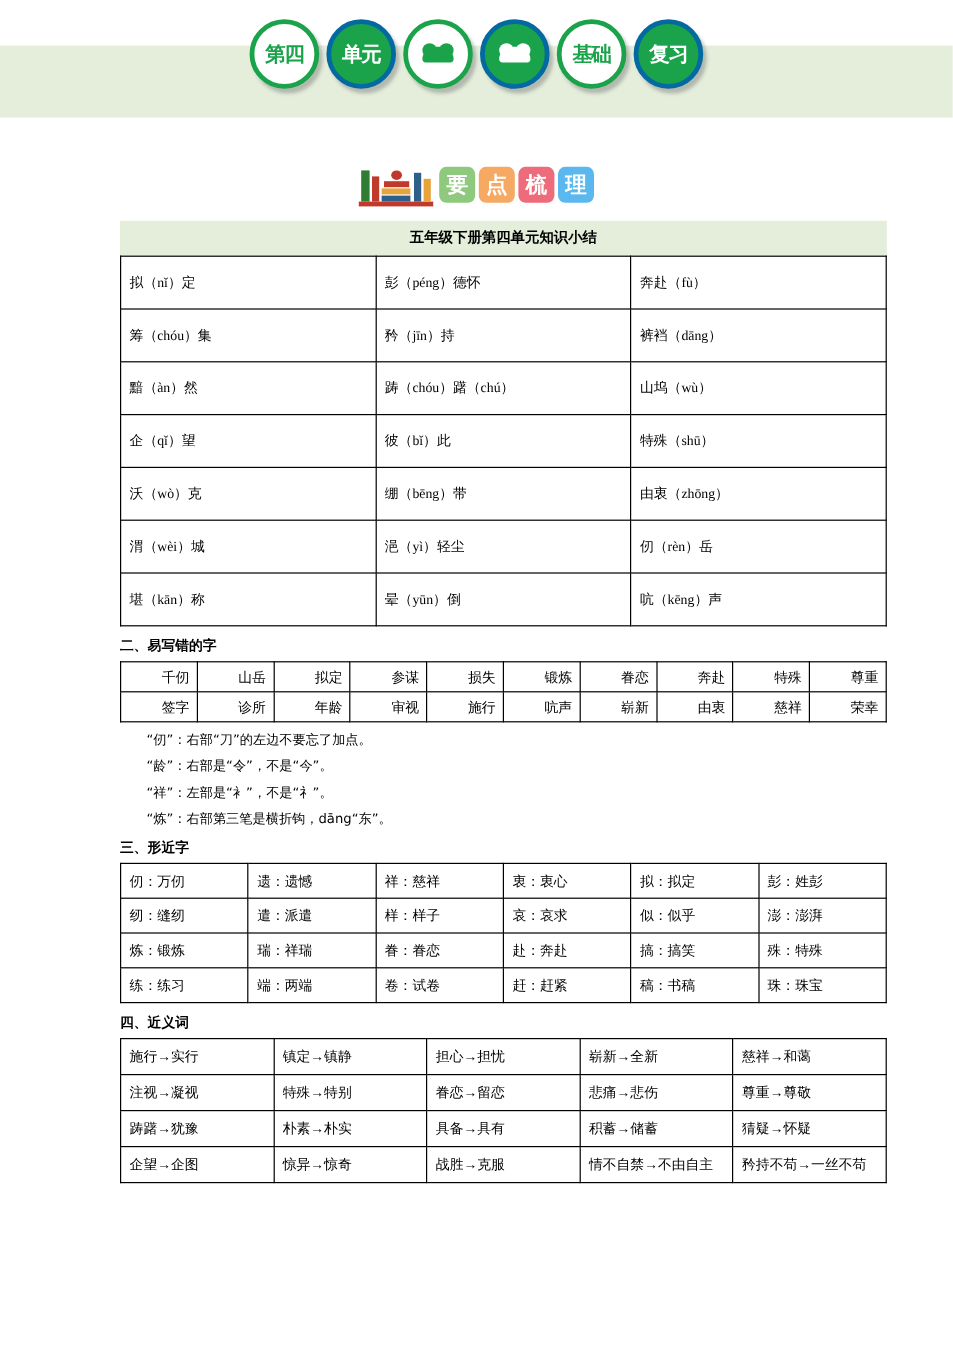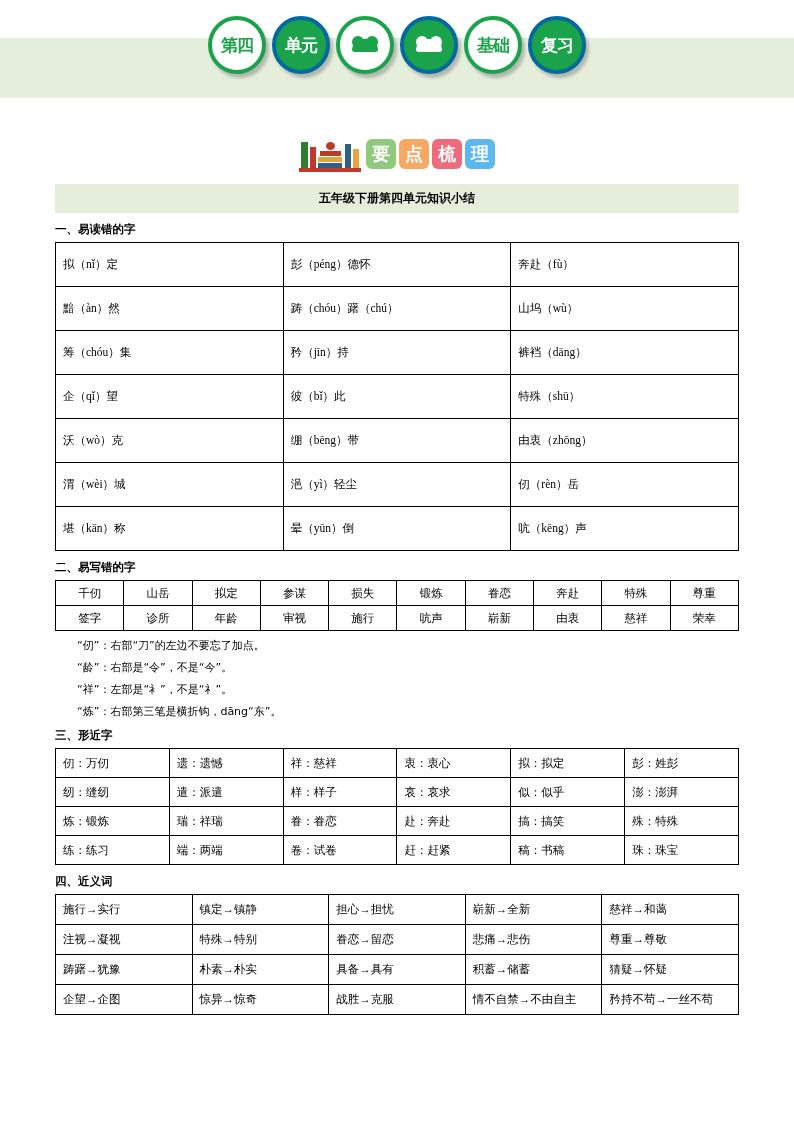--- a/index.html
+++ b/index.html
@@ -95,21 +95,21 @@
     border-radius: 6px;
     display: flex; align-items: center; justify-content: center;
     color: #ffffff;
     font-family: "DejaVu Sans", sans-serif;
     font-weight: bold;
     font-size: 18px;
     margin-bottom: 3px;
   }
 
   
-  .content { padding: 0 55px; margin-top: 12px; }
+  .content { padding: 0 55px; margin-top: 12px; margin-left: 45px; }
 
   .doc-title {
     background: #e4eedb;
     text-align: center;
     font-family: "DejaVu Sans", sans-serif;
     font-weight: bold;
     font-size: 12px;
     padding: 6px 0;
     color: #000;
   }
@@ -129,21 +129,21 @@
   table.grid td {
     border: 1px solid #000000;
     padding: 6px 7px;
     font-size: 11.5px;
     font-family: "Liberation Serif", serif;
     vertical-align: middle;
     white-space: nowrap;
     overflow: hidden;
   }
   table.t1 td { height: 44px; }
-  table.t2 td { height: 25px; text-align: center; padding: 4px 6px; }
+  table.t2 td { height: 25px; text-align: right; padding: 4px 6px; }
   table.t3 td { height: 29px; }
   table.t4 td { height: 30px; }
 
   .notes { margin: 7px 0 4px 0; }
   .note {
     font-family: "DejaVu Sans", sans-serif;
     font-size: 11px;
     margin: 0 0 7px 22px;
     white-space: nowrap;
   }
@@ -191,37 +191,36 @@
       <div class="tile" style="background: rgb(245, 169, 98);">点</div>
       <div class="tile" style="background: rgb(237, 107, 123);">梳</div>
       <div class="tile" style="background: rgb(91, 184, 238);">理</div>
     </div>
 </div>
 
 <div class="content">
 
   <div class="doc-title">五年级下册第四单元知识小结</div>
 
-  <div class="sec-head">一、易读错的字</div>
   <table class="grid t1">
     <tbody>
         <tr>
           <td>拟（nǐ）定</td>
           <td>彭（péng）德怀</td>
           <td>奔赴（fù）</td>
         </tr>
         <tr>
+          <td>筹（chóu）集</td>
+          <td>矜（jīn）持</td>
+          <td>裤裆（dāng）</td>
+        </tr>
+        <tr>
           <td>黯（àn）然</td>
           <td>踌（chóu）躇（chú）</td>
           <td>山坞（wù）</td>
-        </tr>
-        <tr>
-          <td>筹（chóu）集</td>
-          <td>矜（jīn）持</td>
-          <td>裤裆（dāng）</td>
         </tr>
         <tr>
           <td>企（qǐ）望</td>
           <td>彼（bǐ）此</td>
           <td>特殊（shū）</td>
         </tr>
         <tr>
           <td>沃（wò）克</td>
           <td>绷（bēng）带</td>
           <td>由衷（zhōng）</td>

